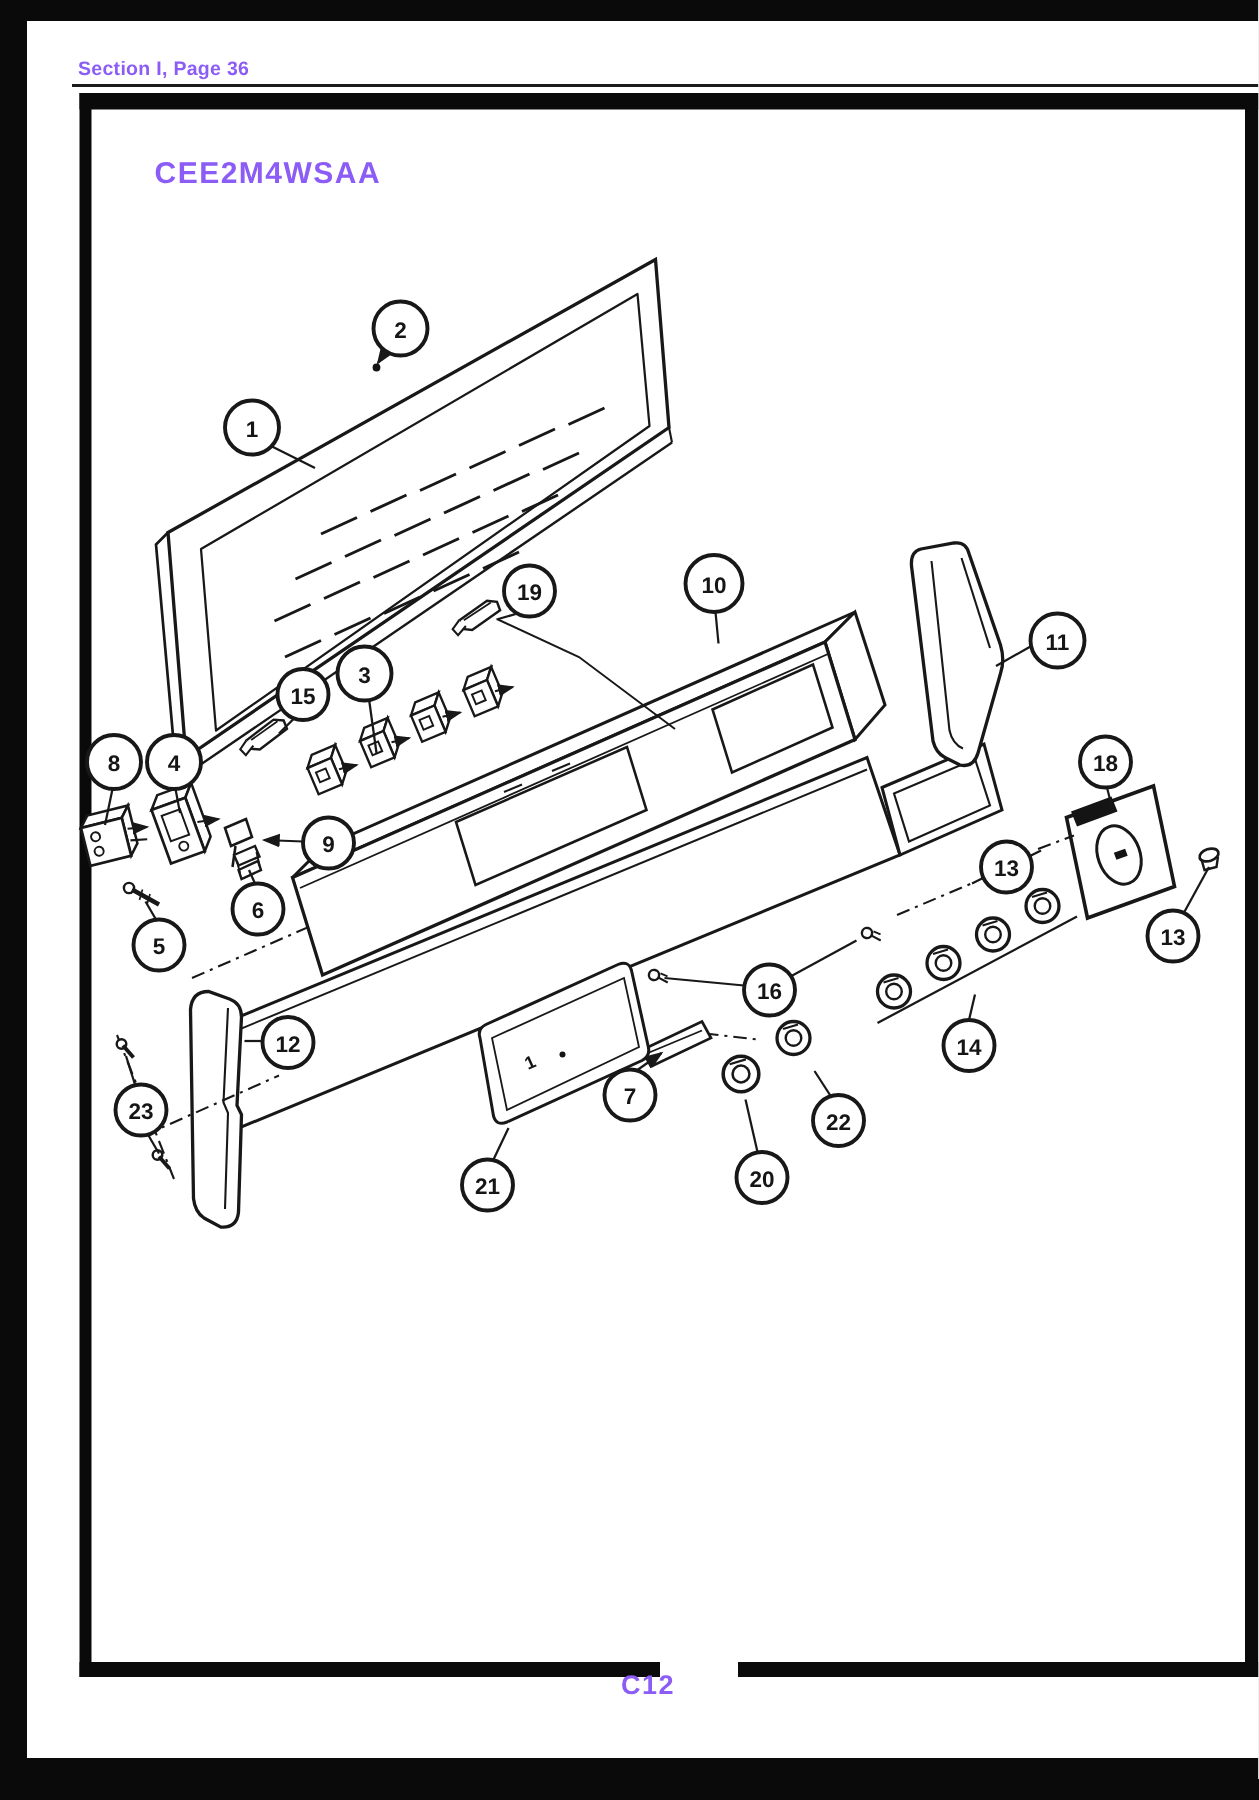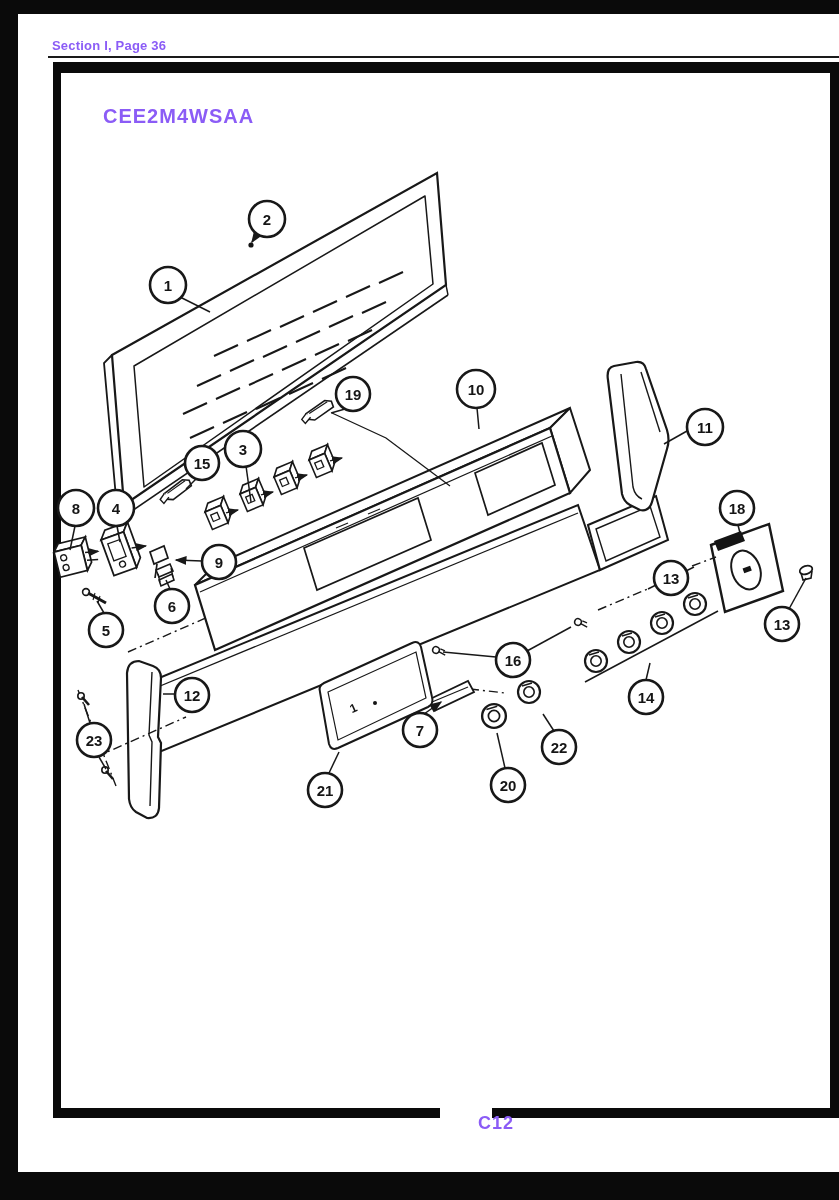--- a/index.html
+++ b/index.html
@@ -11,21 +11,21 @@
   .bar-bottom{left:0;top:1172px;width:839px;height:28px;}
   .header-rule{position:absolute;left:48px;top:56px;width:791px;height:2px;background:#1a1a1a;}
   .box-top{left:53px;top:62px;width:786px;height:11px;}
   .box-left{left:53px;top:62px;width:8px;height:1056px;}
   .box-right{left:830px;top:62px;width:9px;height:1056px;}
   .box-bottom-l{left:53px;top:1108px;width:387px;height:10px;}
   .box-bottom-r{left:492px;top:1108px;width:347px;height:10px;}
   .hdr-section{position:absolute;left:52px;top:38px;font-size:13px;font-weight:bold;letter-spacing:.2px;}
   .hdr-title{position:absolute;left:0;top:33px;width:839px;text-align:center;font-size:18px;font-weight:bold;letter-spacing:.4px;}
   .model{position:absolute;left:73px;top:105px;font-size:20px;font-weight:bold;letter-spacing:1px;margin-left:30px;}
-  .page-code{position:absolute;left:414px;top:1113px;width:100px;text-align:right;font-size:18px;font-weight:bold;letter-spacing:1px;}
+  .page-code{position:absolute;left:414px;top:1113px;width:100px;text-align:left;font-size:18px;font-weight:bold;letter-spacing:1px;}
   svg.diagram{position:absolute;left:0;top:0;}
   svg.diagram *{vector-effect:none;}
   .ln{stroke:#181818;fill:none;}
   .fw{stroke:#181818;fill:#ffffff;}
   .callout circle{stroke:#181818;stroke-width:2.6;fill:#ffffff;}
   .callout text{font:bold 15px "Liberation Sans",sans-serif;fill:#151515;text-anchor:middle;}
   .callout line{stroke:#181818;stroke-width:1.5;}
   .dashdot{stroke:#181818;stroke-width:1.4;fill:none;stroke-dasharray:9 4 2 4;}
 </style>
 </head>

